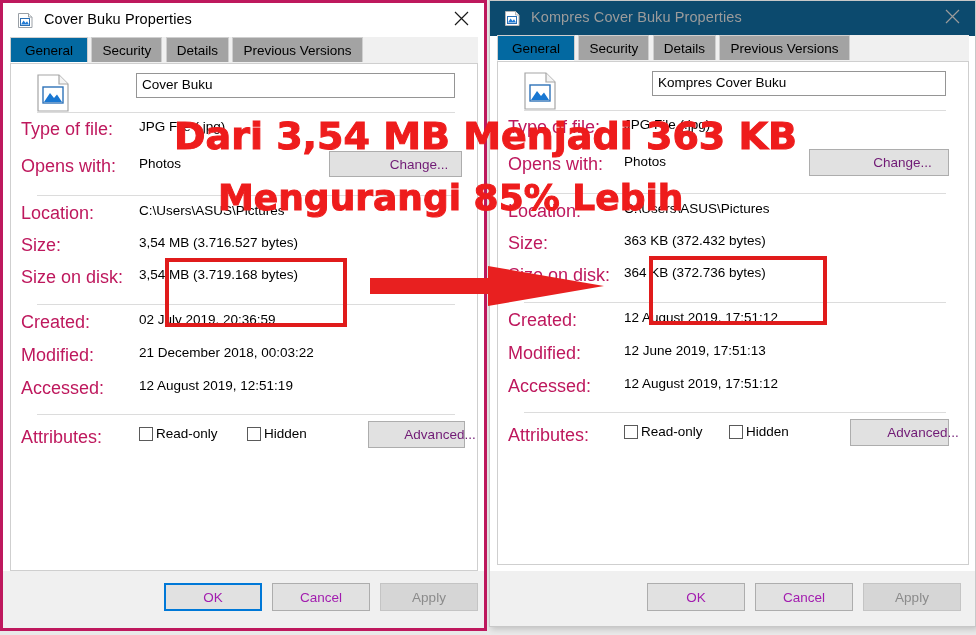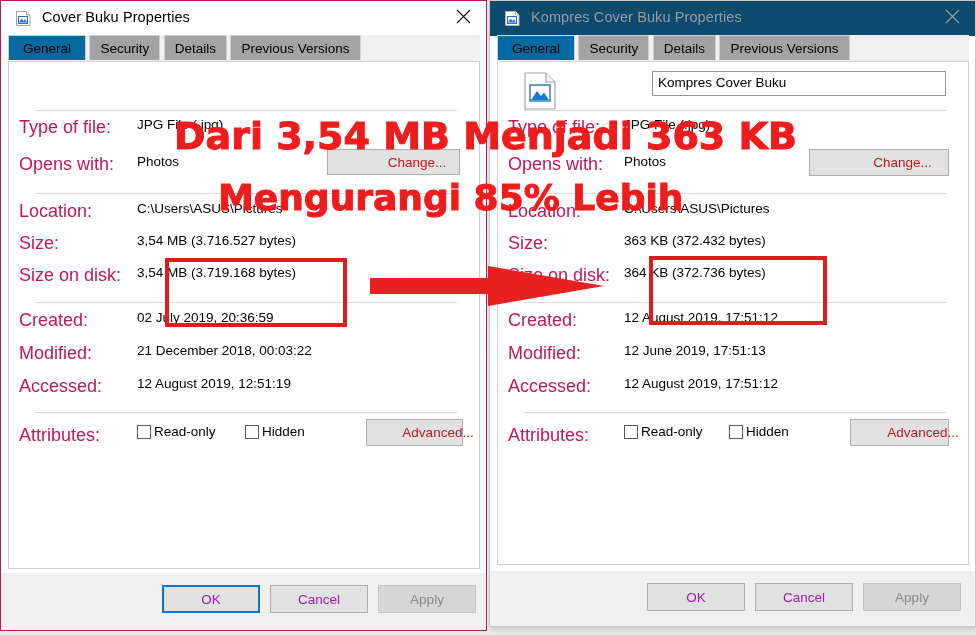--- a/index.html
+++ b/index.html
@@ -6,21 +6,21 @@
   body{
     width:976px;height:635px;
     background:#e9e9e9;
     font-family:"Liberation Sans","DejaVu Sans",sans-serif;
     overflow:hidden;position:relative;
   }
   .screen{position:absolute;inset:0;width:976px;height:635px;}
 
   
   .win{position:absolute;background:#fff;box-sizing:border-box;}
-  .win.left{left:0;top:0;width:487px;height:631px;border:1px solid #be185d;}
+  .win.left{left:0;top:0;width:487px;height:631px;border:3px solid #be185d;}
   .win.right{left:489px;top:0;width:487px;height:627px;border:1px solid #c8c8c8;
              box-shadow:2px 2px 6px rgba(0,0,0,.18);}
 
   .titlebar{position:relative;height:35px;background:#fff;}
   .win.right .titlebar{background:#0c4a6e;}
   .title-icon{position:absolute;left:14px;top:9px;width:17px;height:17px;}
   .title-text{position:absolute;left:41px;top:8px;font-size:14.5px;color:#000;
               letter-spacing:.1px;white-space:nowrap;}
   .win.right .title-text{color:#9b9b9b;}
   .close-btn{position:absolute;right:0;top:0;width:45px;height:31px;
@@ -53,21 +53,21 @@
 
   .sep{position:absolute;height:1px;background:#dcdcdc;left:26px;right:22px;}
 
   .row{position:absolute;left:0;right:0;height:28px;}
   .lbl{position:absolute;left:10px;font-size:18px;color:#be185d;white-space:nowrap;}
   .val{position:absolute;font-size:13.5px;color:#000;white-space:nowrap;}
   .win.left .val{left:128px;}
   .win.right .val{left:126px;}
 
   .btn{position:absolute;box-sizing:border-box;background:#e1e1e1;
-       border:1px solid #adadad;font-size:13.5px;color:#b91c1c;
+       border:1px solid #adadad;font-size:13.5px;color:#701a75;
        display:flex;align-items:center;justify-content:center;cursor:default;
        font-family:"Liberation Sans","DejaVu Sans",sans-serif;padding-left:47px;}
 
   .chk{position:absolute;width:14px;height:14px;border:1px solid #5a5a5a;background:#fff;box-sizing:border-box;}
   .chklbl{position:absolute;font-size:13.5px;color:#000;}
 
   
   .footer{position:absolute;left:0;right:0;bottom:0;height:55px;background:#f0f0f0;}
   .win.left .footer{height:57px;}
   .fbtn{position:absolute;top:12px;height:28px;width:98px;box-sizing:border-box;
@@ -118,20 +118,31 @@
       <span class="tab">
         <span>Details</span>
       </span>
       <span class="tab">
         <span>Previous Versions</span>
       </span>
     </div>
 
     <div class="pane">
 
+      <div class="hdrrow">
+        <span class="fileicon">
+          <svg width="32" height="38" viewBox="0 0 32 38">
+            <path d="M1,1 h21 l9,9 v27 h-30 z" fill="#fff" stroke="#a6a6a6" stroke-width="1.2"></path>
+            <path d="M22,1 v9 h9" fill="#f4f4f4" stroke="#a6a6a6" stroke-width="1.2"></path>
+            <rect x="6" y="13" width="20" height="16" fill="#fff" stroke="#2e72b8" stroke-width="1.4"></rect>
+            <path d="M7,28 L13,19 L17,24 L20,20.5 L25,28 z" fill="#1877d2"></path>
+          </svg>
+        </span>
+        <div class="namebox">Cover Buku</div>
+      </div>
 
       <div class="sep" style="top:48px;"></div>
 
       <div class="row" style="top:55px;">
         <span class="lbl">Type of file:</span>
         <span class="val">JPG File (.jpg)</span>
       </div>
       <div class="row" style="top:92px;">
         <span class="lbl">Opens with:</span>
         <span class="val">Photos</span>

